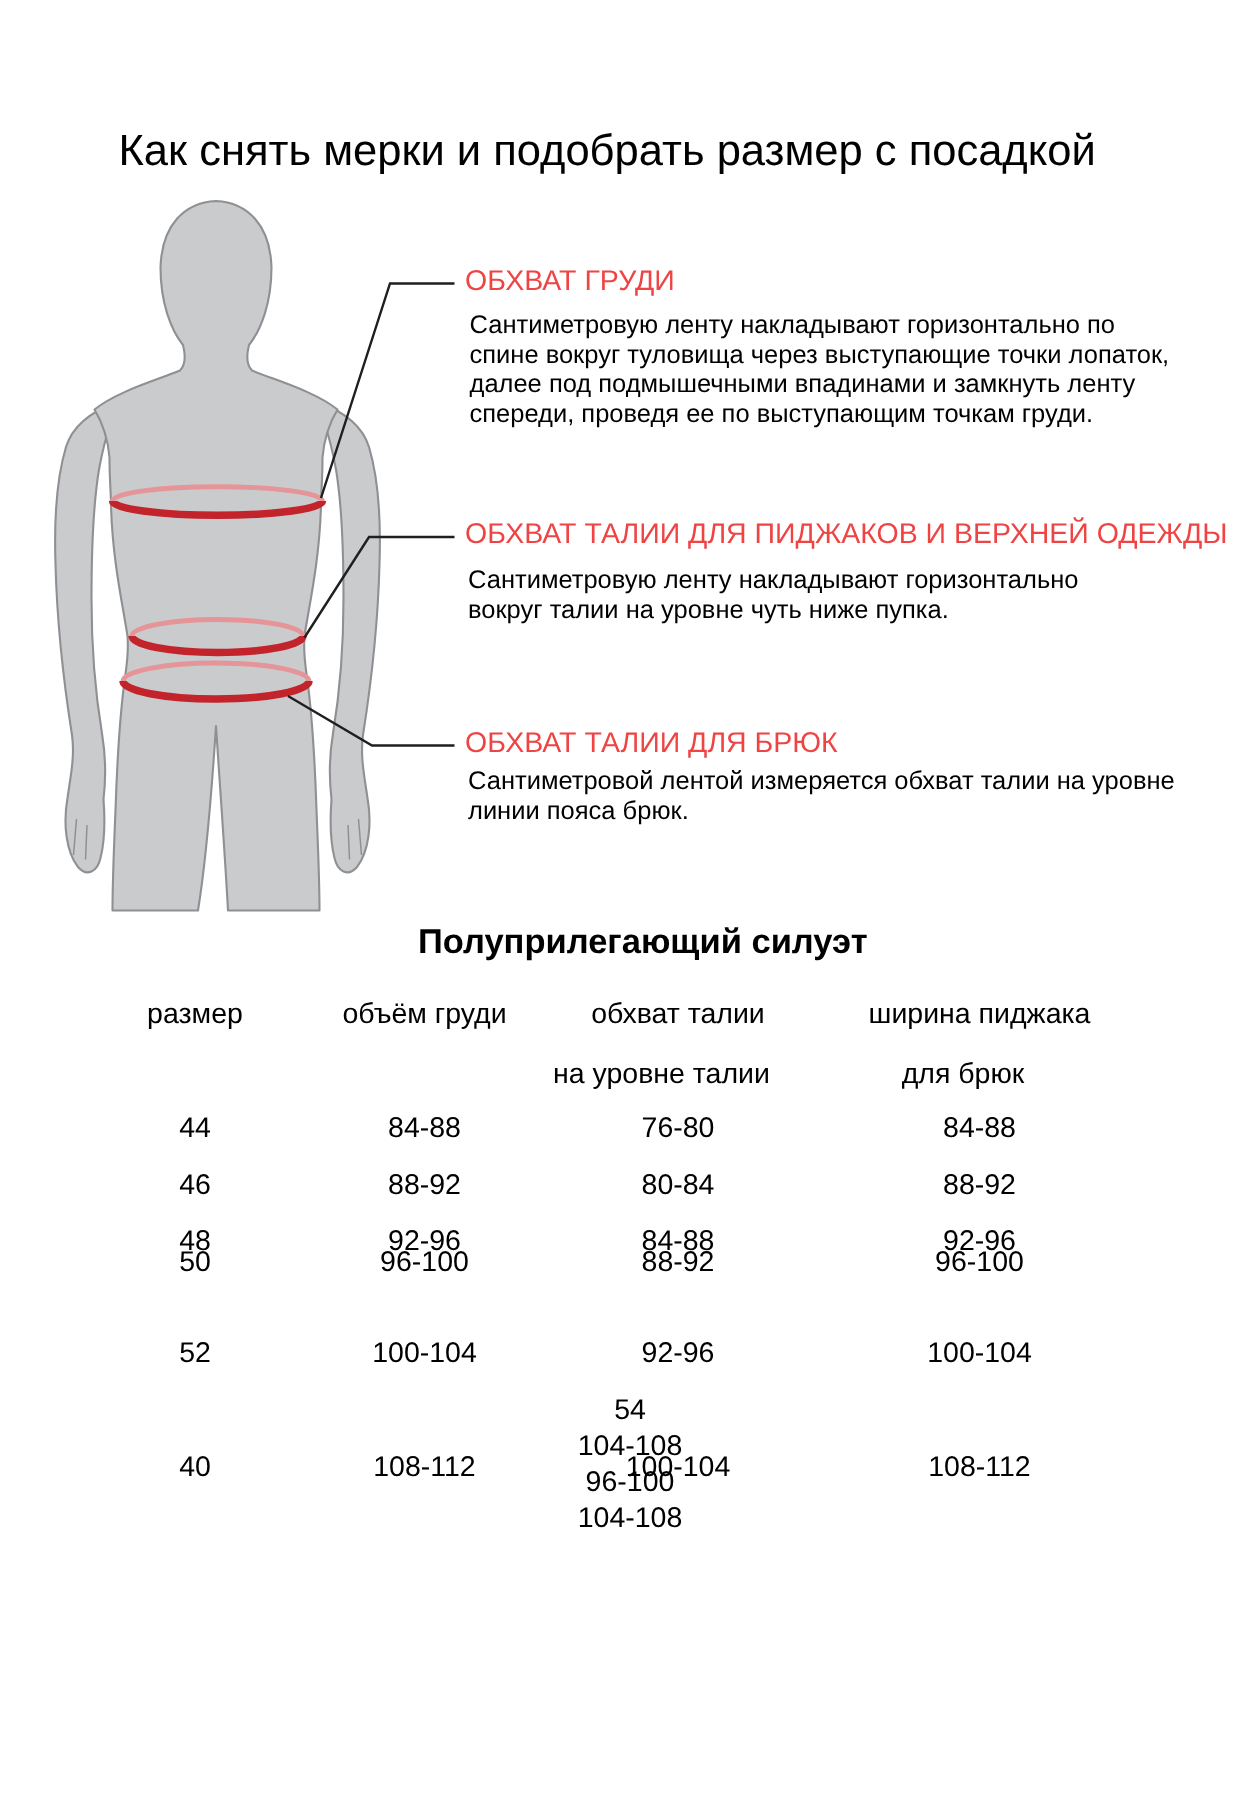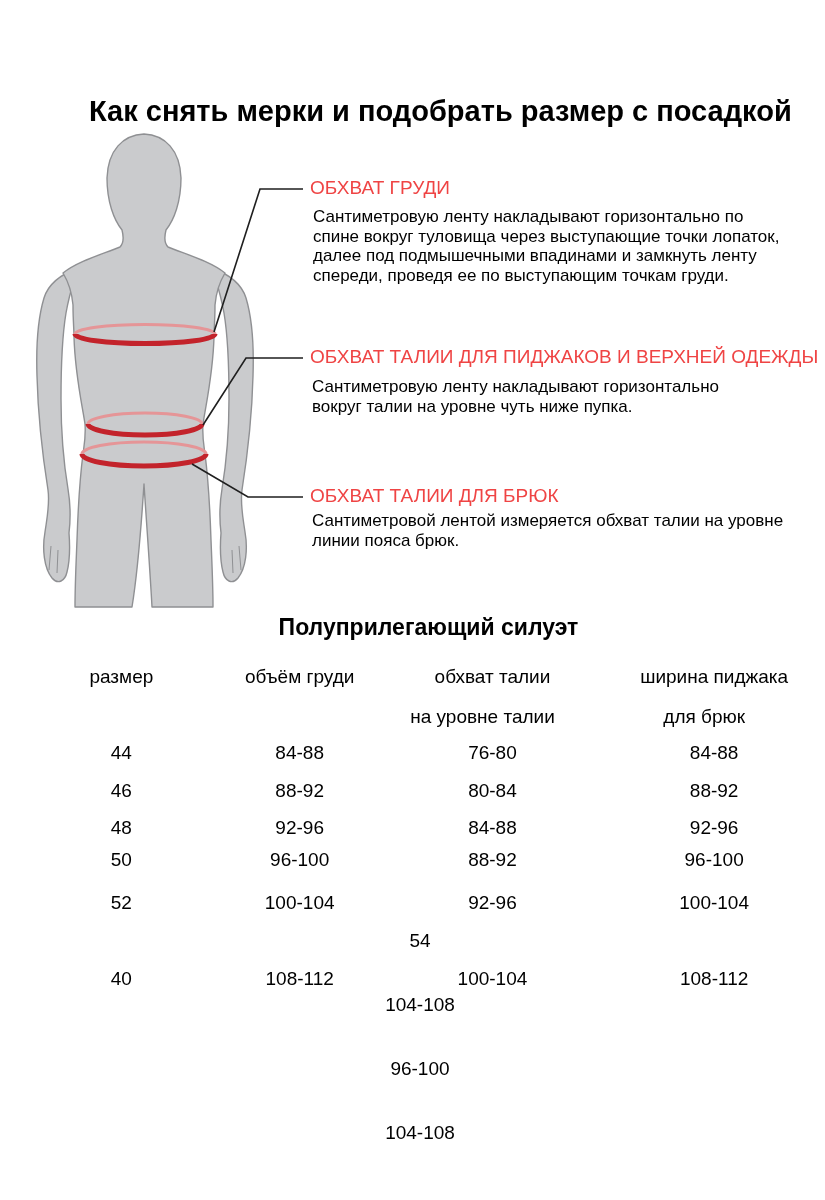--- a/index.html
+++ b/index.html
@@ -6,22 +6,22 @@
   .page{
     position:relative;
     width:825px;height:1200px;
     background:#ffffff;
     font-family:"Liberation Sans","DejaVu Sans",sans-serif;
     color:#000;
     overflow:hidden;
   }
   .title{
     position:absolute;left:75px;top:80px;
-    margin:14px;
-    font-size:29px;font-weight:700;line-height:34px;
+    margin:4px;
+    font-size:29px;font-weight:400;line-height:34px;
     white-space:nowrap;
     color:#000;
   }
   .figure{position:absolute;left:20px;top:130px;width:290px;height:478px;}
   .leaders{position:absolute;left:0;top:0;pointer-events:none;}
   .mblock{position:absolute;}
   .mhead{
     font-size:19px;font-weight:400;line-height:22px;white-space:nowrap;color:#ef4444;
   }
   .mdesc{
@@ -33,29 +33,29 @@
   .m1{left:310px;top:346px;}
   .m1 .mdesc{margin:9px 0 0 2px;}
   .m2{left:310px;top:485px;}
   .m2 .mdesc{margin:4px 0 0 2px;}
   .tbl-title{
     position:absolute;left:0;top:613px;width:825px;
     text-align:center;font-size:23px;font-weight:700;line-height:28px;padding-left:16px;
   }
   .trow{
     position:absolute;left:40px;width:760px;height:24px;
-    display:flex;align-items:center;gap:40px;
+    display:flex;align-items:center;
   }
   .cell{
     text-align:center;font-size:19px;line-height:24px;font-weight:400;
   }
   .c0{width:180px;} .c1{width:126px;} .c2{width:212px;} .c3{width:190px;}
   .thead .cell{font-size:19px;}
   .h1{top:665px;} .h2{top:705px;}
-  .r0{top:741px;} .r1{top:779px;} .r2{top:816px;} .r3{top:848px;justify-content:space-between;}
+  .r0{top:741px;} .r1{top:779px;} .r2{top:816px;} .r3{top:830px;}
   .r4{top:891px;} .r5{top:929px;flex-direction:column;} .r6{top:967px;}
 </style>
 </head>
 <body>
 
 <div class="page">
 
   <h1 class="title">Как снять мерки и подобрать размер с посадкой</h1>
 
   <div class="figure">

